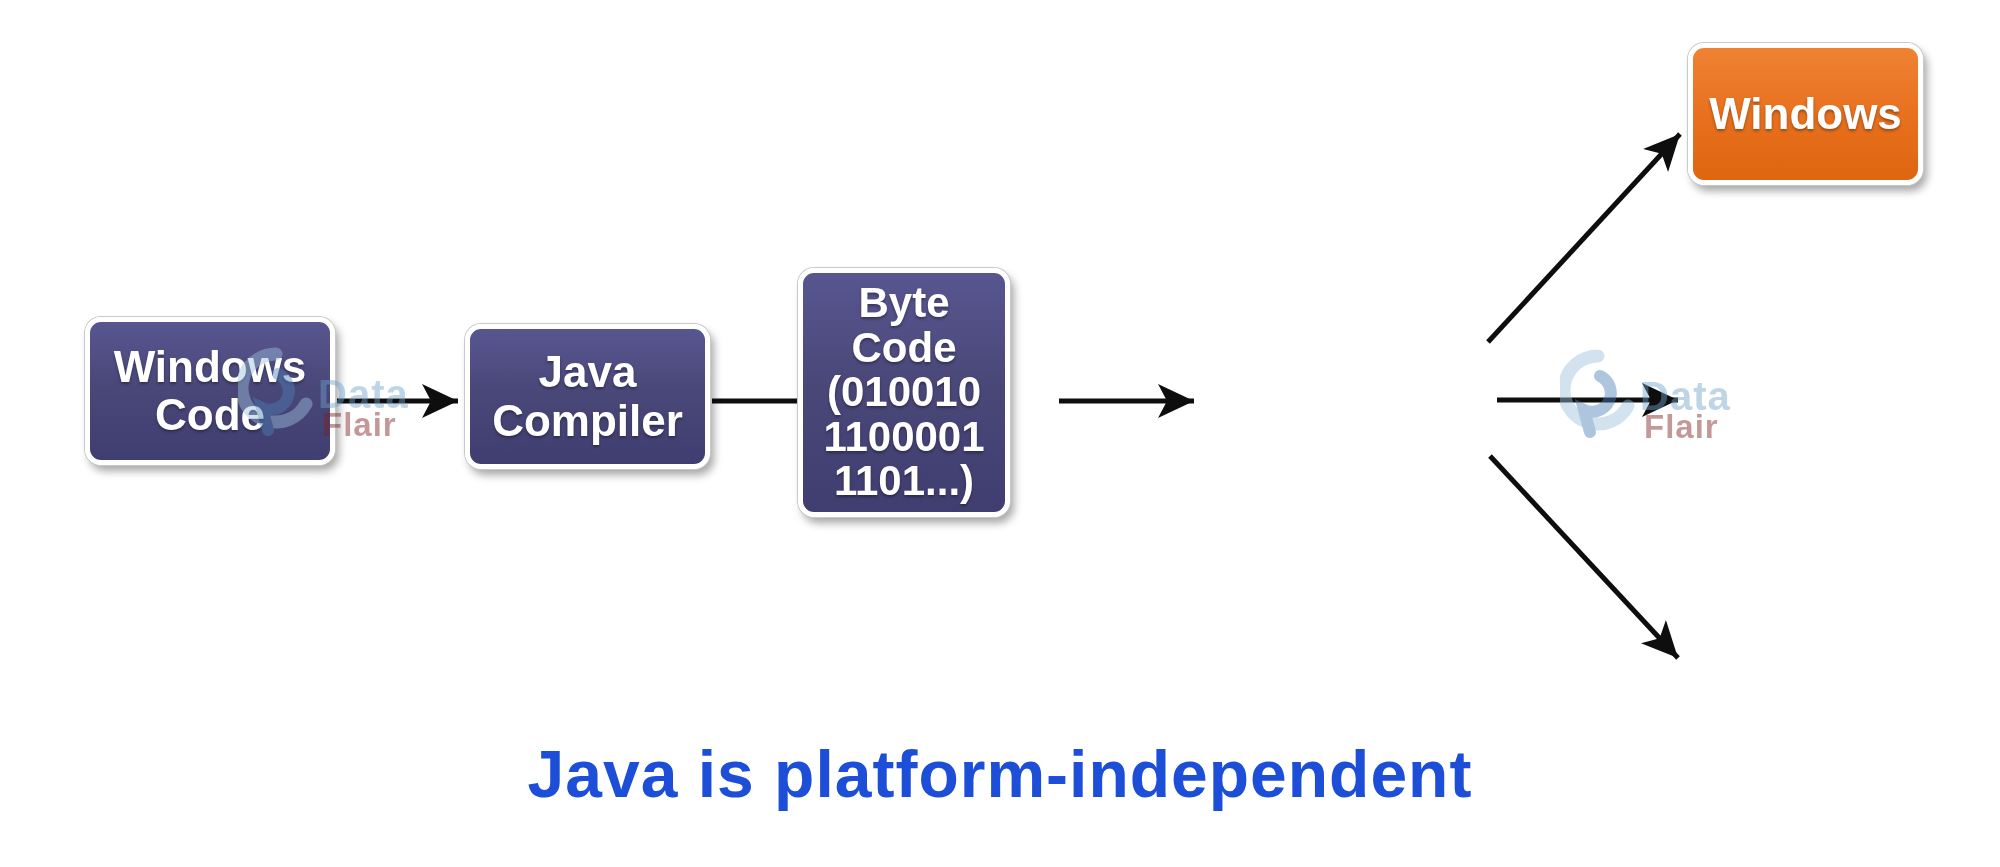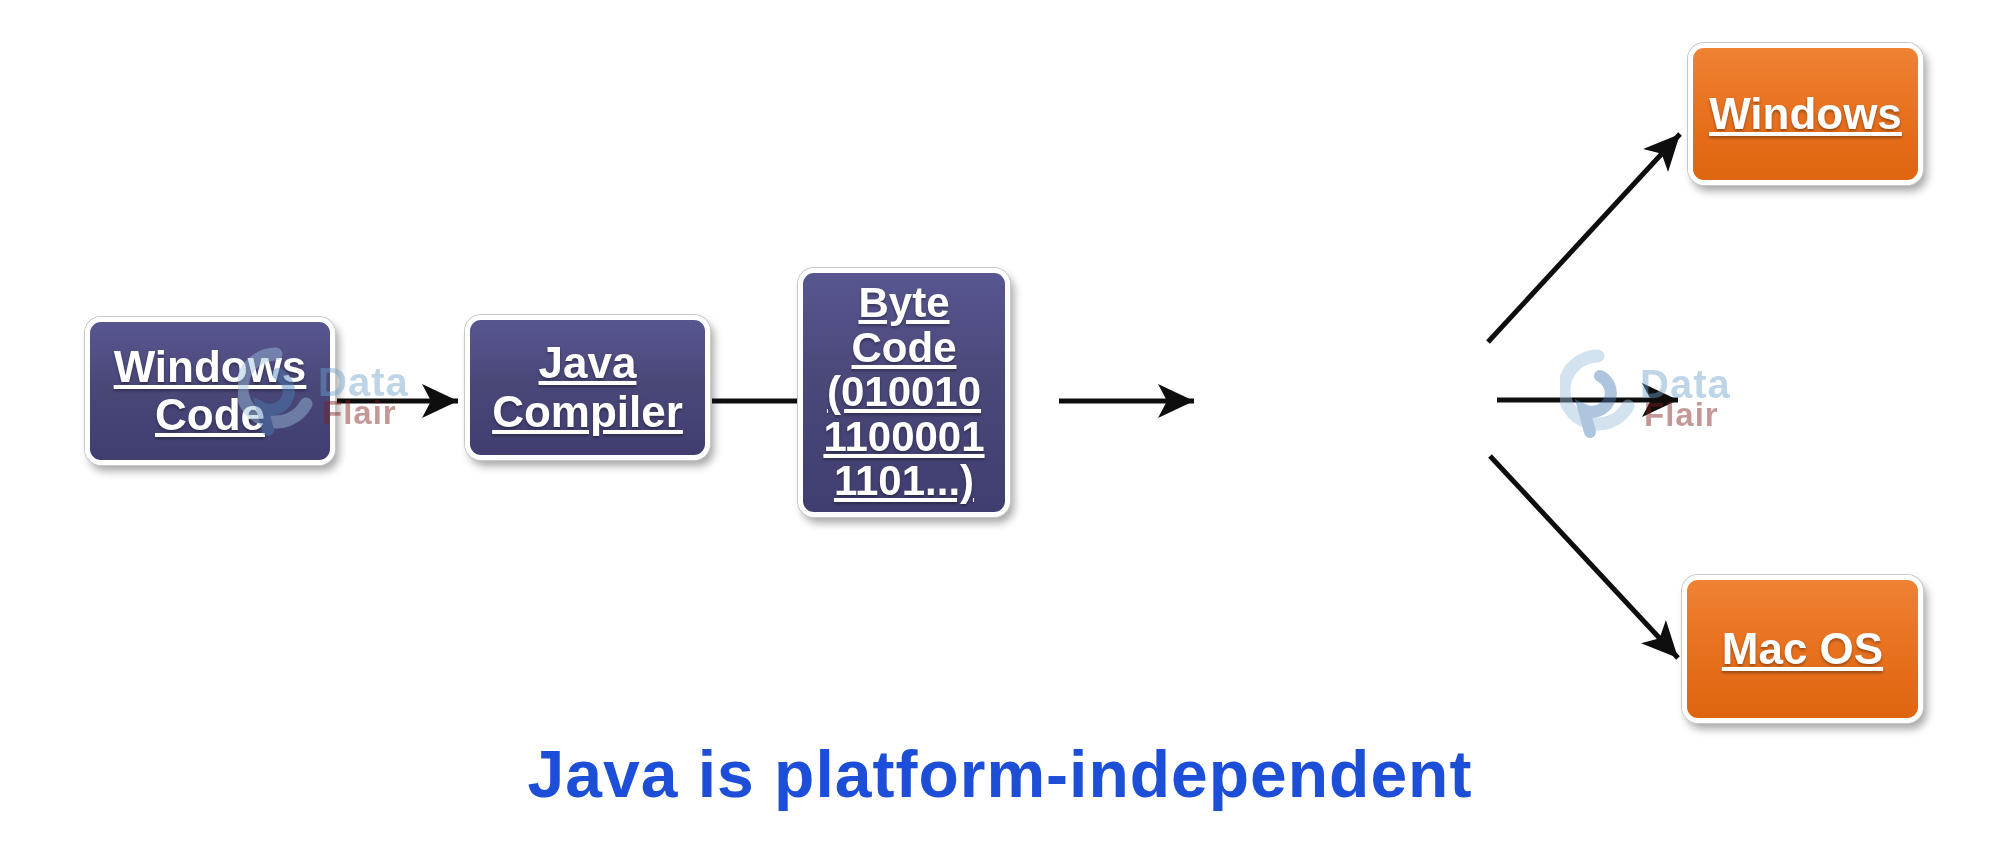--- a/index.html
+++ b/index.html
@@ -18,32 +18,31 @@
     border-radius:16px;
     display:flex;align-items:center;justify-content:center;
     text-align:center;
     color:#ffffff;
     font-weight:bold;
     white-space:pre-line;
     box-shadow:
       0 0 0 1px #c9c9c9,
       4px 6px 8px rgba(0,0,0,0.35);
     text-shadow:0 2px 3px rgba(0,0,0,0.35);
-    text-decoration:underline;
   }
   .node.purple{
     background:linear-gradient(180deg,#585690 0%,#4a4879 45%,#403e70 100%);
     font-size:44px;line-height:1.10;
   }
   .node.orange{
     background:linear-gradient(180deg,#ef8233 0%,#e8711f 50%,#df650f 100%);
     font-size:44px;line-height:1.05;
   }
   #node-source   {left:85px;  top:317px; width:250px; height:148px;}
-  #node-compiler {left:465px; top:315px; width:245px; height:145px;text-align:center;}
+  #node-compiler {left:465px; top:324px; width:245px; height:145px;text-align:center;}
   #node-byte     {left:798px; top:268px; width:212px; height:249px; font-size:42px; line-height:1.06;}
   #node-jvm      {left:1198px;top:317px; width:297px; height:168px;}
   #node-windows  {left:1688px;top:43px;  width:235px; height:142px;}
   #node-linux    {left:1683px;top:328px; width:240px; height:140px;}
   #node-macos    {left:1682px;top:575px; width:241px; height:148px;}
 
   
   #arrow-layer{position:absolute;left:0;top:0;width:2000px;height:867px;pointer-events:none;}
 
   
@@ -53,21 +52,21 @@
     text-align:center;
     font-size:66px;
     font-weight:bold;
     letter-spacing:1px;
     color:#1d4ed8;
   }
 
   
   .watermark{
     position:absolute;
-    display:flex;align-items:center;
+    display:flex;align-items:flex-end;
     opacity:0.45;
     pointer-events:none;
     z-index:5;
   }
   .wm-logo{width:76px;height:92px;flex:0 0 auto;}
   .wm-text{margin-left:4px;margin-top:8px;line-height:0.82;}
   .wm-data{display:block;font-size:40px;font-weight:bold;color:#6ea3cc;letter-spacing:1px;}
   .wm-flair{display:block;font-size:33px;font-weight:bold;color:#7f1d1d;margin-left:4px;letter-spacing:1px;}
   #watermark-left {left:238px; top:346px;}
   #watermark-right{left:1560px;top:348px;}
@@ -100,21 +99,20 @@
   <div class="node purple" id="node-byte">Byte
 Code
 (010010
 1100001
 1101...)</div>
 
 
   <div class="node orange" id="node-windows">Windows</div>
 
 
-  <div class="node orange" id="node-macos">Mac OS</div>
 
   <div class="watermark" id="watermark-left">
     <svg class="wm-logo" viewBox="0 0 76 92">
       <path d="M38 8 A34 34 0 1 0 68 58" fill="none" stroke="#9cc0dd" stroke-width="13" stroke-linecap="round"></path>
       <path d="M40 28 A18 18 0 1 1 24 62 L30 84" fill="none" stroke="#4c7fb5" stroke-width="12" stroke-linecap="round"></path>
     </svg>
     <div class="wm-text">
       <span class="wm-data">Data</span>
       <span class="wm-flair">Flair</span>
     </div>

